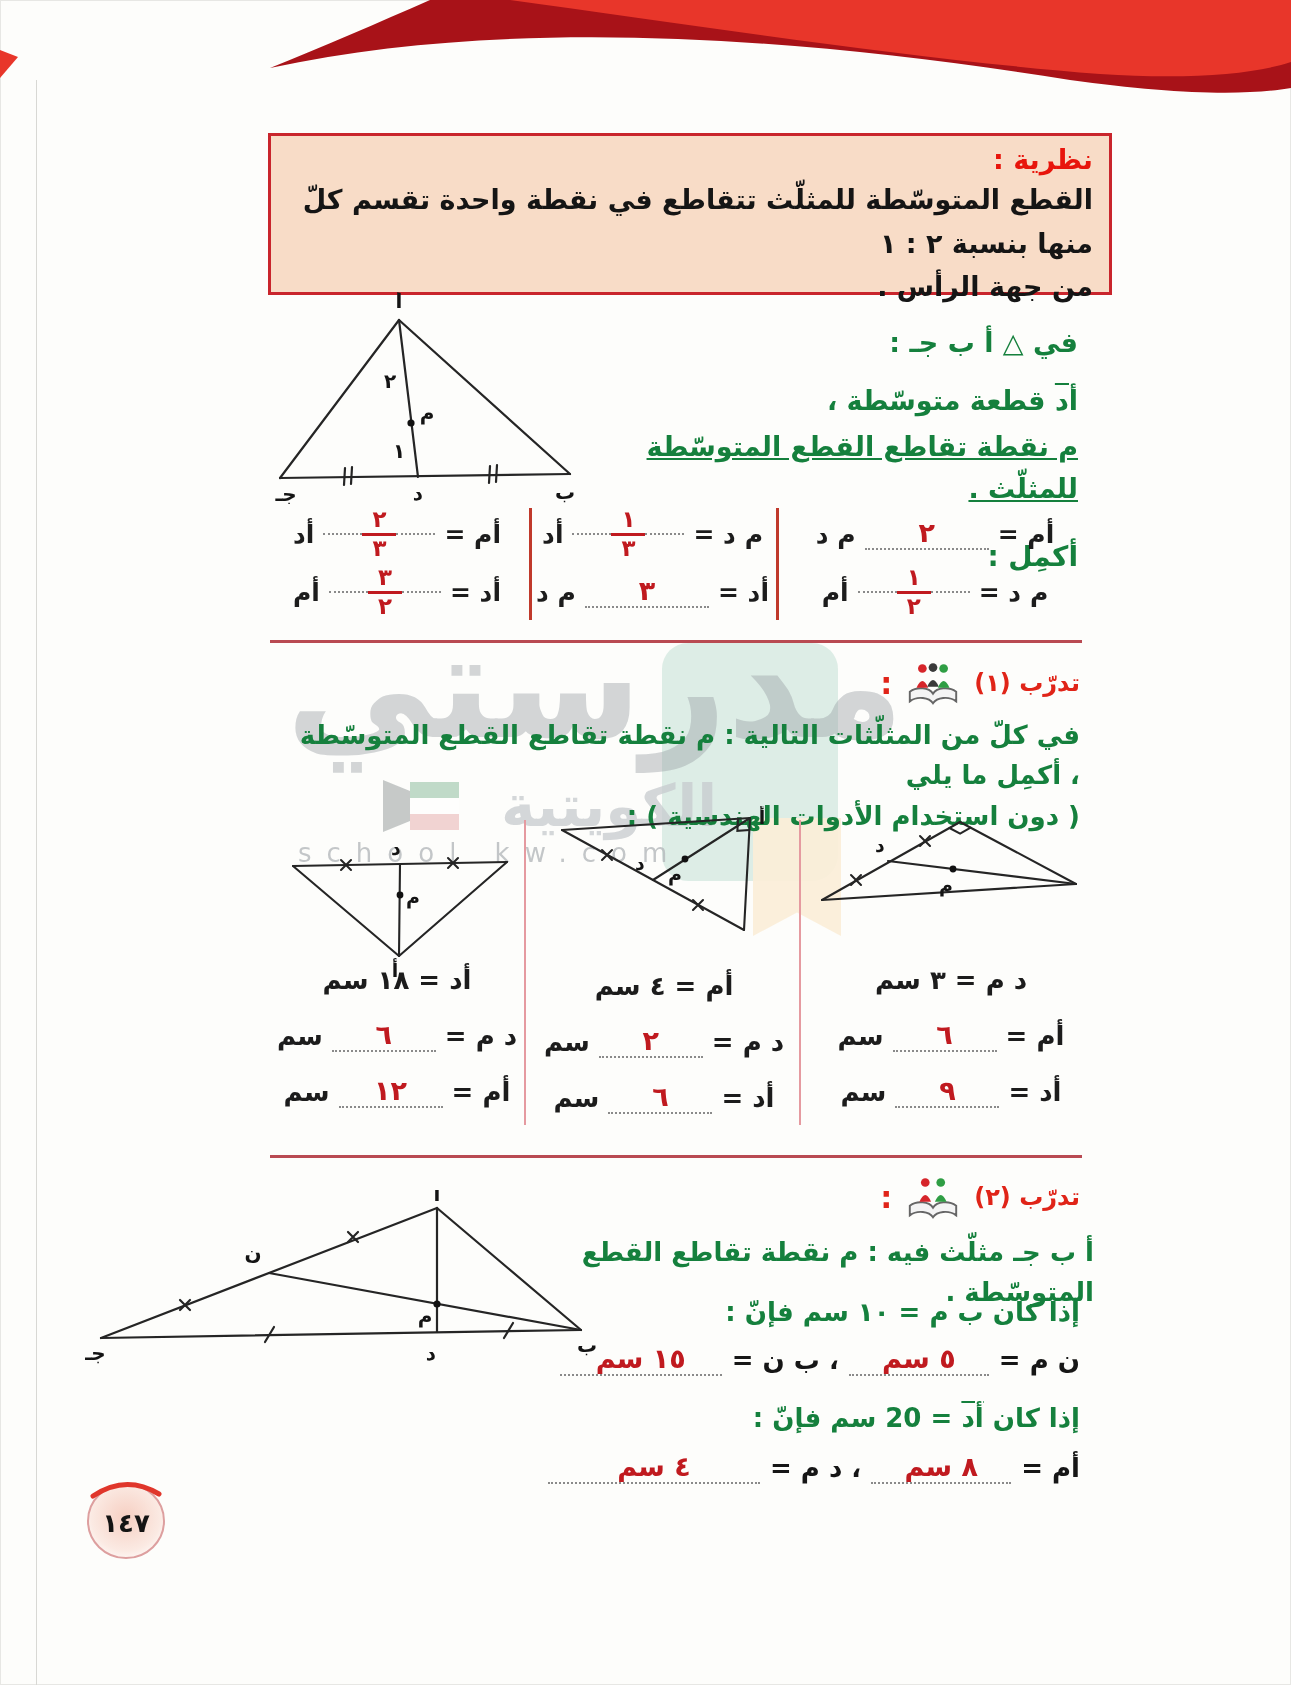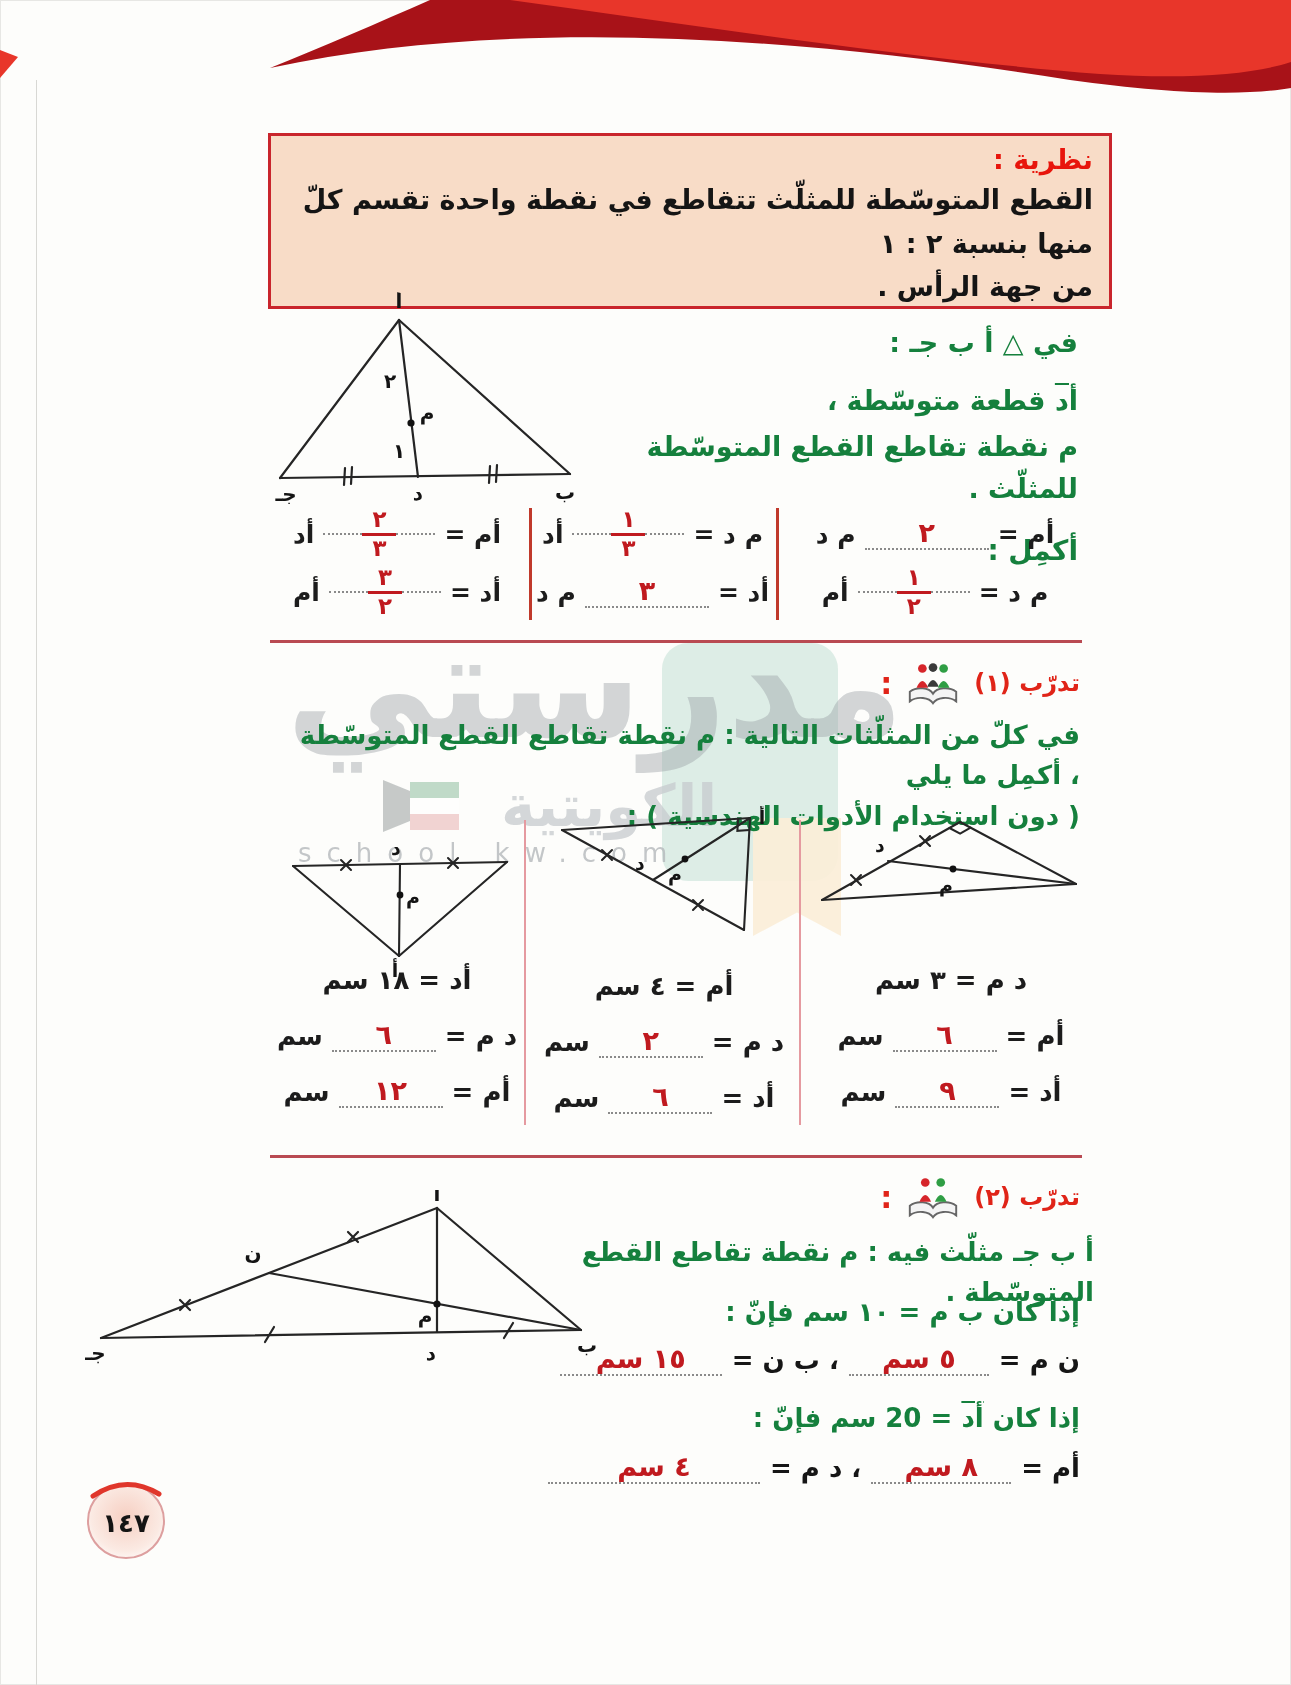--- a/index.html
+++ b/index.html
@@ -4,21 +4,21 @@
 <style>
   html,body{margin:0;padding:0;background:#ffffff;}
   .page{position:relative;width:1291px;height:1685px;background:#fdfdfb;overflow:hidden;
         font-family:"DejaVu Sans",sans-serif;box-shadow:inset 0 0 0 1px #e7e7e4;}
   .abs{position:absolute;}
   .layer{z-index:2;}
   .wm{z-index:1;}
   .rtl{direction:rtl;text-align:right;}
   
   .theory{left:268px;top:133px;width:806px;height:146px;background:#f8dcc7;border:3px solid #c9252c;
-          padding:6px 16px 18px 16px;direction:rtl;}
+          padding:6px 16px 4px 16px;direction:rtl;}
   .theory .tt{color:#e8150c;font-weight:bold;font-size:27px;line-height:1.35;}
   .theory .tb{color:#151515;font-weight:bold;font-size:27px;line-height:1.6;}
   
   .eq-row{display:flex;direction:rtl;align-items:center;justify-content:center;gap:9px;
           font-size:25px;font-weight:bold;color:#1c1c1c;height:58px;}
   .ans-row{display:flex;direction:rtl;align-items:center;justify-content:center;gap:9px;
           font-size:26px;font-weight:bold;color:#1c1c1c;height:56px;}
   .blank{display:inline-flex;align-items:flex-end;justify-content:center;min-width:112px;
          border-bottom:2px dotted #8a8a8a;padding:0 6px;}
   .blank .ans{color:#c01a1f;font-weight:bold;font-size:27px;line-height:1.1;}
@@ -98,21 +98,21 @@
     <text x="14" y="209" font-size="20" text-anchor="middle">جـ</text>
     <text x="293" y="207" font-size="20" text-anchor="middle">ب</text>
   </svg>
 
   <div class="abs layer rtl" style="right:213px;top:322px;width:500px;">
     <div class="body-line" style="font-size:27px;margin-bottom:16px;">في  △  أ ب جـ  :</div>
     <div class="body-line" style="font-size:27px;margin-bottom:4px;">
       <span class="seg">أد</span>
       <span>قطعة متوسّطة ،</span>
     </div>
-    <div class="body-line" style="font-size:27px;margin-bottom:20px;">م  نقطة تقاطع القطع المتوسّطة للمثلّث .</div>
+    <div class="body-line" style="font-size:27px;margin-bottom:26px;text-decoration:underline;">م  نقطة تقاطع القطع المتوسّطة للمثلّث .</div>
     <div class="body-line" style="font-size:28px;">أكمِل :</div>
   </div>
 
   <div class="abs layer" style="left:790px;top:505px;width:290px;">
     <div class="eq-row">
       <span>أم =</span>
       <span class="blank">
           <span class="ans">٢</span>
         </span>
       <span>م د</span>

